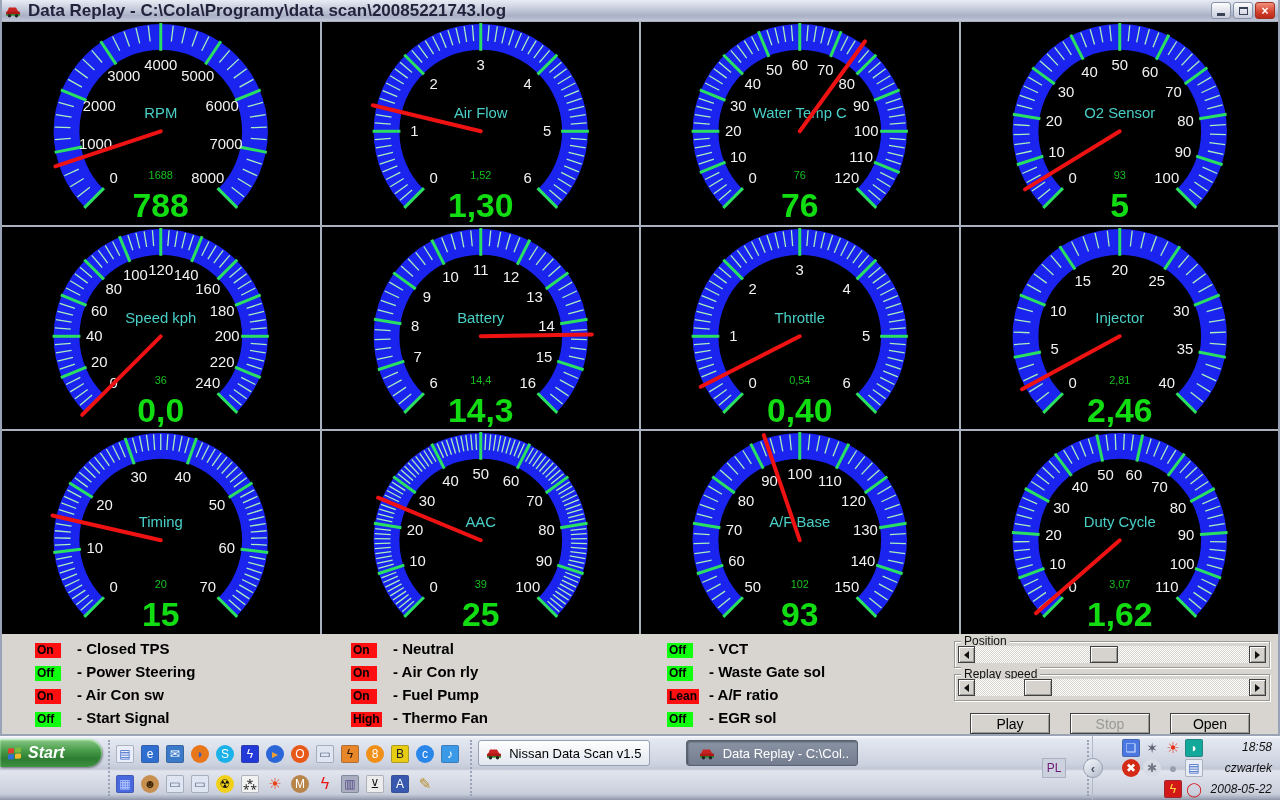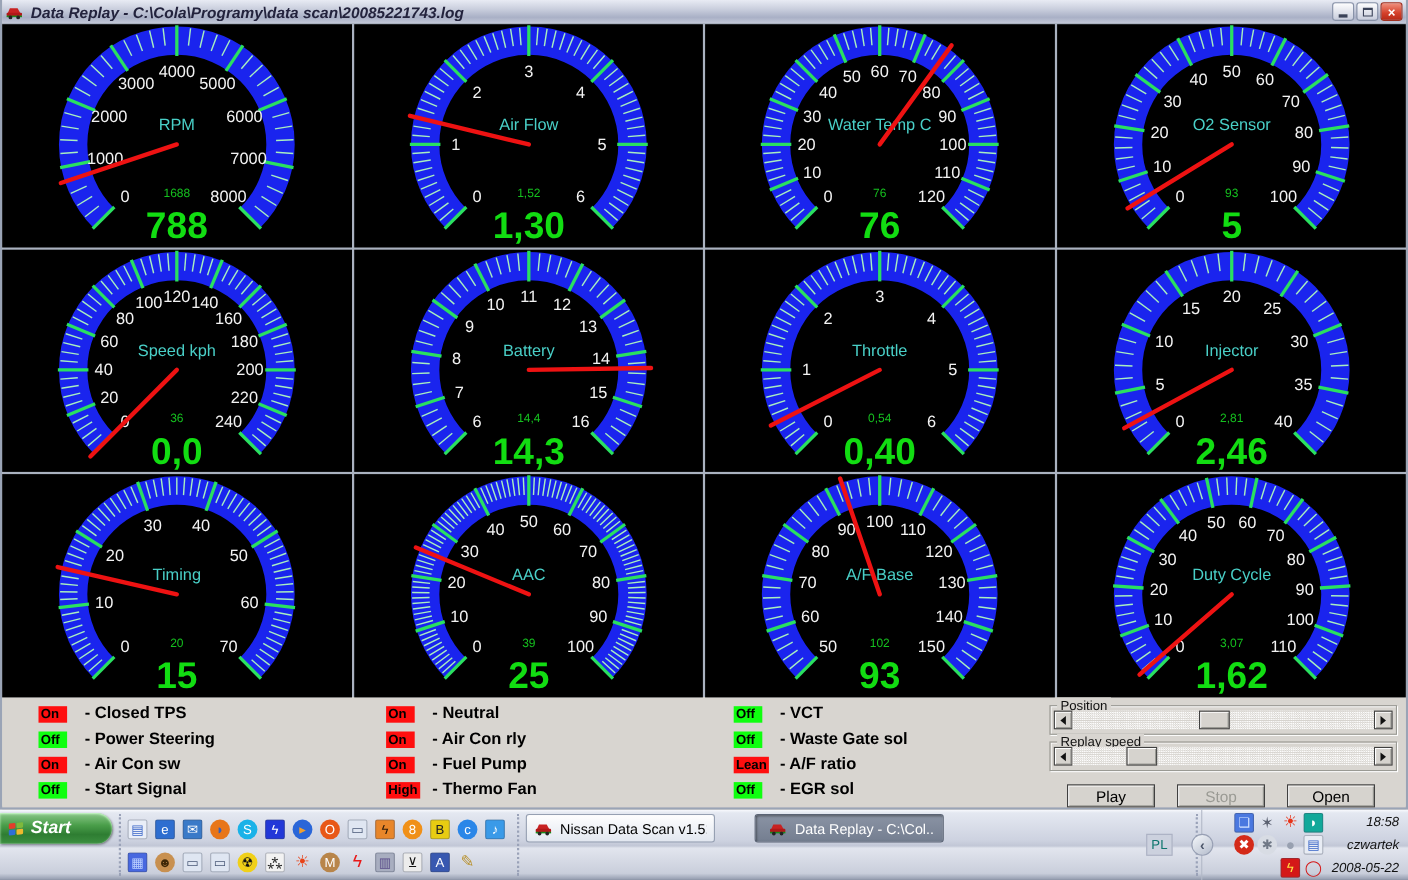--- a/index.html
+++ b/index.html
@@ -6,21 +6,21 @@
   html,body { width:1280px; height:800px; overflow:hidden; background:#000;
               font-family:"Liberation Sans", sans-serif; }
 
   
   #app-window { position:absolute; left:0; top:0; width:1280px; height:736px;
     border:2px solid #9aa4b6; border-top:none; background:#d8d5d0; }
 
   .titlebar { height:21px; display:flex; align-items:center; padding:0 3px;
     background:linear-gradient(180deg,#e8ebf4 0%,#c9cedd 40%,#a9b0c6 75%,#c2c7d7 100%); }
   .app-icon { width:18px; height:16px; display:flex; align-items:center; }
-  .title-text { flex:1; margin-left:5px; font-size:14px; font-weight:bold; font-style:italic;
+  .title-text { flex:1; margin-left:5px; font-size:17px; font-weight:bold; 
     color:#23233d; white-space:nowrap; overflow:hidden; }
   .win-buttons { display:flex; gap:2px; }
   .wb { width:20px; height:17px; border:1px solid #8892a8; border-radius:3px;
     background:linear-gradient(180deg,#fdfdfe,#c8cddc); display:flex; align-items:center;
     justify-content:center; font-size:11px; font-weight:bold; color:#3a4258; }
   .wb.close { background:linear-gradient(180deg,#f0907e,#d4402a 60%,#b82a18);
     border-color:#a03020; color:#fff; font-size:12px; }
   .wb .minbar { width:8px; height:3px; background:#3a4258; margin-top:8px; }
   .wb .restorebox { width:9px; height:8px; border:1px solid #3a4258; border-top-width:2px; }
 
@@ -86,21 +86,21 @@
 
   .task-btn { position:absolute; top:4px; height:26px; width:172px; display:flex;
     align-items:center; gap:6px; padding:0 7px; font-size:13px; border-radius:3px; cursor:pointer; }
   .task-btn.inactive { left:478px; background:linear-gradient(180deg,#fefefe,#e2e7f0);
     border:1px solid #96a0b2; color:#000; }
   .task-btn.active { left:686px; background:linear-gradient(180deg,#8a93a4,#747e90);
     border:1px solid #5a6374; color:#fff; box-shadow:inset 1px 1px 2px rgba(0,0,0,.4);padding-left:12px; }
   .task-label { white-space:nowrap; overflow:hidden; }
 
   .pl-box { position:absolute; right:214px; top:22px; width:24px; height:20px;
-    background:#ccd1de; border:1px solid #aab0c2; font-size:12px; color:#0f766e;
+    background:#ccd1de; border:1px solid #aab0c2; font-size:12px; color:#701a75;
     display:flex; align-items:center; justify-content:center; cursor:pointer; }
   .tray { position:absolute; right:0; top:0; width:188px; height:64px;
     border-left:1px solid #b2b8c8; }
   .chevron { position:absolute; left:-10px; top:22px; width:20px; height:20px; border-radius:50%;
     background:linear-gradient(145deg,#f6f8fb,#b4bccc); border:1px solid #98a0b4;
     display:flex; align-items:center; justify-content:center; color:#4a5468;
     font-weight:bold; font-size:13px; cursor:pointer; }
   .tray-grid { position:absolute; left:14px; top:2px; width:96px; height:60px;
     display:flex; flex-direction:column; justify-content:space-between; }
   .tray-row { display:flex; justify-content:flex-end; gap:3px; height:19px; align-items:center; }

